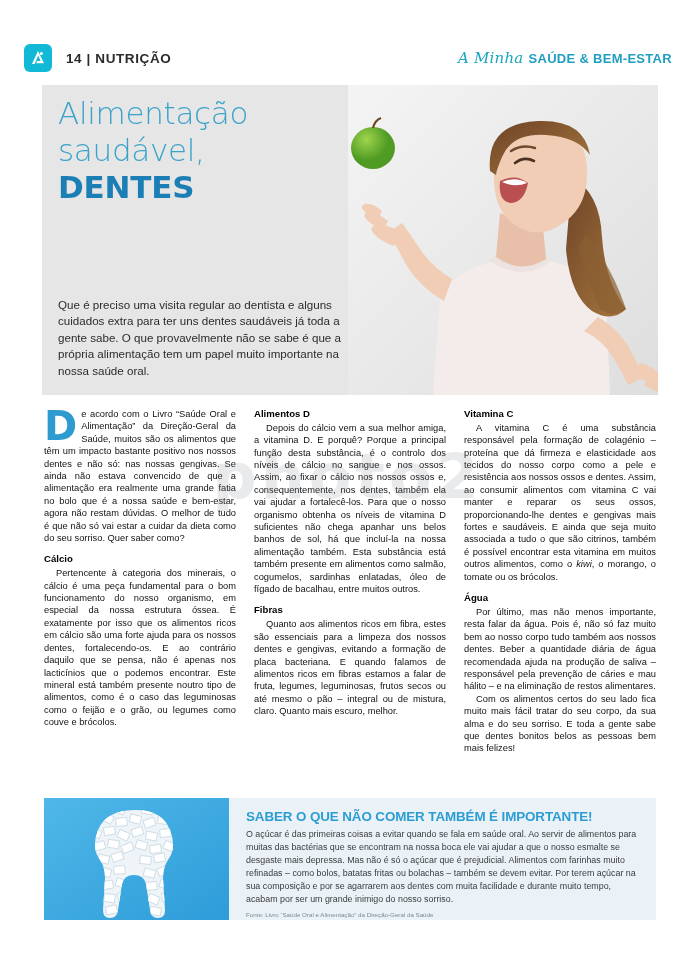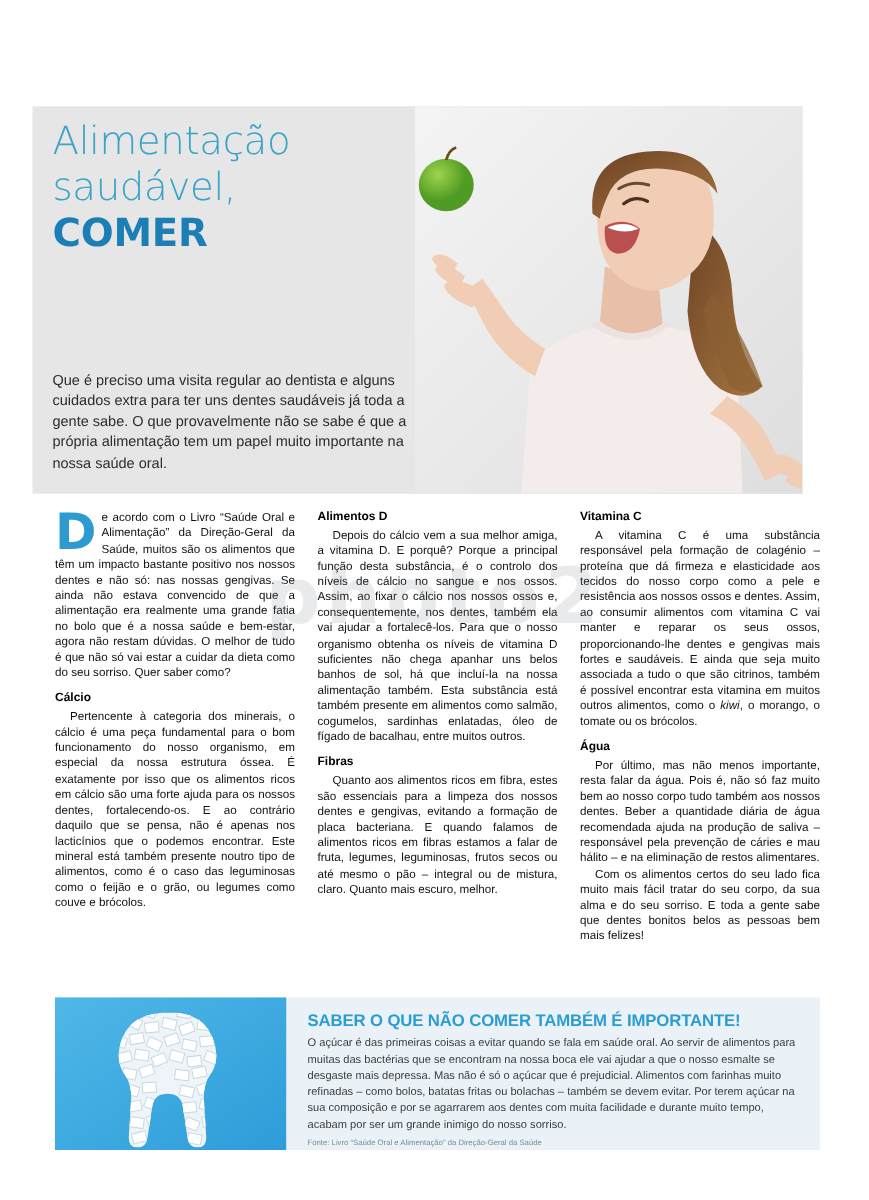--- a/index.html
+++ b/index.html
@@ -68,21 +68,21 @@
   .brand-bold {
     font-size: 13px;
     font-weight: bold;
     letter-spacing: 0.3px;
     color: #1f9fc0;
   }
 
   
   .hero {
     position: absolute;
-    left: 26px;
+    left: 42px;
     top: 85px;
     width: 616px;
     height: 310px;
     background: #e6e6e6;
     overflow: hidden;
   }
   .hero-text {
     position: absolute;
     left: 16px;
     top: 10px;
@@ -225,20 +225,33 @@
     margin-top: 6px;
     font-size: 6.2px;
     color: #7b8a94;
   }
 </style>
 </head>
 <body>
 
 <div class="page">
 
+  <div class="masthead">
+    <div class="logo-mark">
+      <svg width="20" height="20" viewBox="0 0 20 20">
+        <path d="M10 3 L4 16 L6.6 16 L10.2 7.4 L12.6 13 L9 13 L8.2 15.2 L16 15.2 Z" fill="#ffffff"></path>
+        <circle cx="13.4" cy="5.6" r="1.5" fill="#ffffff"></circle>
+      </svg>
+    </div>
+    <div class="folio">14 | NUTRIÇÃO</div>
+    <div class="brand">
+      <span class="brand-script">A Minha</span>
+      <span class="brand-bold">SAÚDE &amp; BEM-ESTAR</span>
+    </div>
+  </div>
 
   <div class="hero">
 
     <div class="hero-photo">
       <svg width="310" height="310" viewBox="0 0 310 310">
         <defs>
           <linearGradient id="bgGrad" x1="0" y1="0" x2="1" y2="1">
             <stop offset="0%" stop-color="#f4f4f4"></stop>
             <stop offset="100%" stop-color="#dedede"></stop>
           </linearGradient>
@@ -288,21 +301,21 @@
         <g fill="#f0cdb4">
           <path d="M284 290 q16 8 26 8 q8 0 3 -8 q-8 -9 -21 -12 Z"></path>
           <path d="M296 300 q13 8 21 8 q7 0 2 -7 q-7 -7 -17 -9 Z"></path>
         </g>
       </svg>
     </div>
 
     <div class="hero-text">
       <div class="hl-light">Alimentação</div>
       <div class="hl-light">saudável,</div>
-      <div class="hl-bold">COMER</div>
+      <div class="hl-bold">DENTES</div>
     </div>
 
     <div class="hero-standfirst">Que é preciso uma visita regular ao dentista e alguns cuidados extra para ter uns dentes saudáveis já toda a gente sabe. O que provavelmente não se sabe é que a própria alimentação tem um papel muito importante na nossa saúde oral.</div>
   </div>
 
   <div class="columns">
 
     <div class="col">
       <p class="no-indent dropcap-para"><span class="dropcap">D</span><span>e acordo com o Livro “Saúde Oral e Alimentação” da Direção-Geral da Saúde, muitos são os alimentos que têm um impacto bastante positivo nos nossos dentes e não só: nas nossas gengivas. Se ainda não estava convencido de que a alimentação era realmente uma grande fatia no bolo que é a nossa saúde e bem-estar, agora não restam dúvidas. O melhor de tudo é que não só vai estar a cuidar da dieta como do seu sorriso. Quer saber como?</span></p>
       <div class="sec-head">Cálcio</div>

